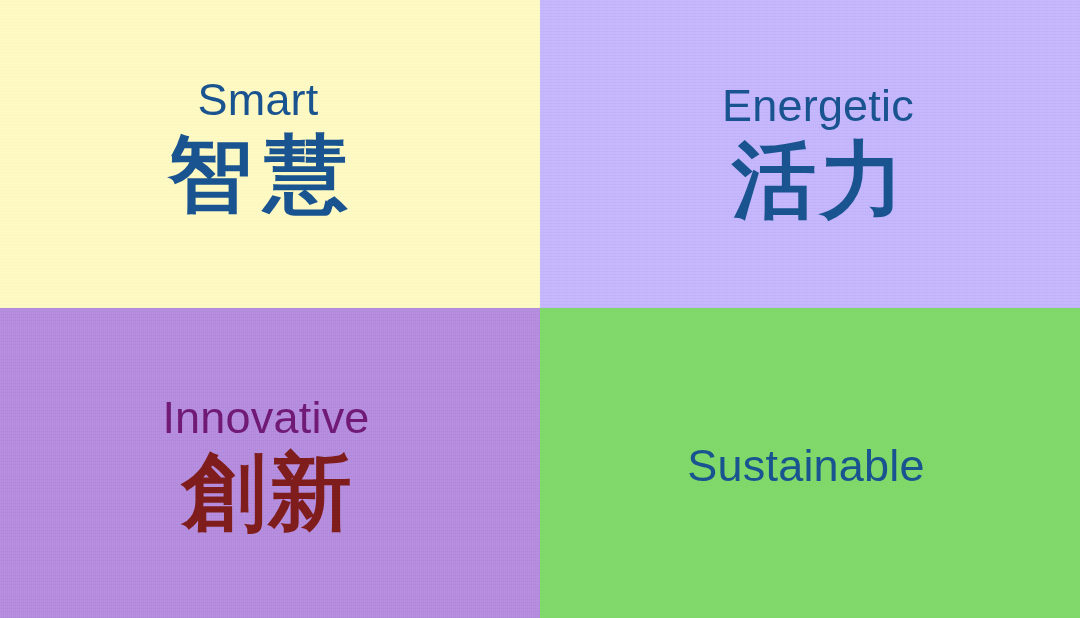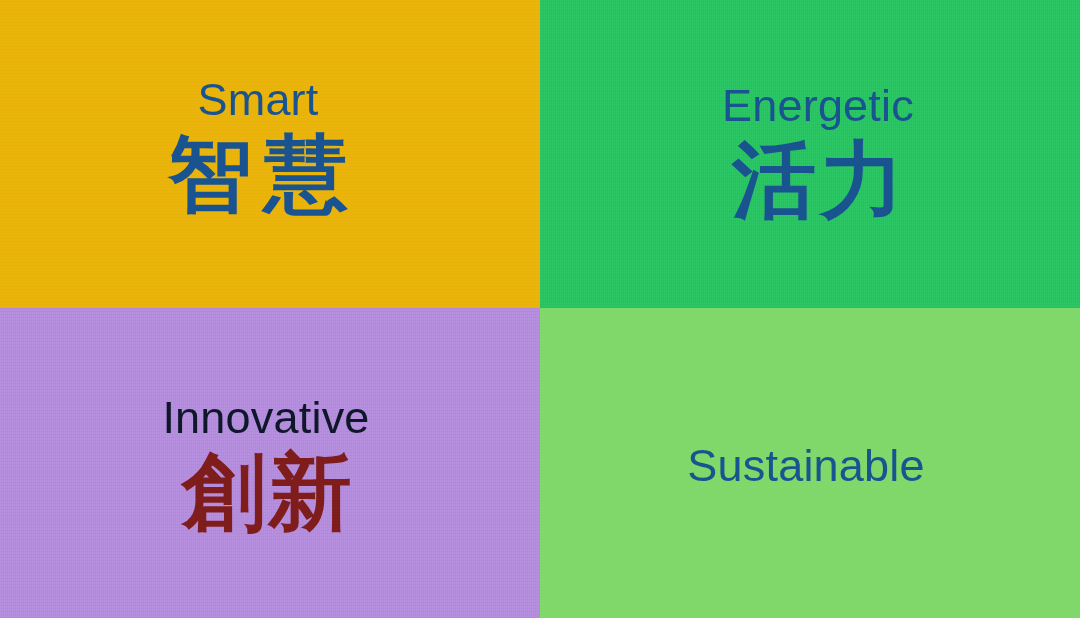--- a/index.html
+++ b/index.html
@@ -98,37 +98,37 @@
   .q-smart       .value-zh { letter-spacing: 12px; padding-left: 12px; }
   .q-energetic   .value-zh { letter-spacing: 4px; }
   .q-innovative  .value-zh { letter-spacing: 2px; }
   .q-sustainable .value-zh { letter-spacing: 4px; }
 </style>
 </head>
 <body>
 
 <div id="poster">
 
-  <div class="quadrant q-smart" style="background-color: #eab308;">
+  <div class="quadrant q-smart" style="background-color: #fef9c3;">
     <div class="value-block">
       <div class="value-en" style="color: rgb(26, 84, 144);">Smart</div>
       <div class="value-zh" style="color: rgb(26, 84, 144);">智慧</div>
     </div>
   </div>
 
-  <div class="quadrant q-energetic" style="background-color: #22c55e; text-align: center;">
+  <div class="quadrant q-energetic" style="background-color: #c4b5fd; text-align: center;">
     <div class="value-block">
       <div class="value-en" style="color: rgb(26, 84, 144);">Energetic</div>
       <div class="value-zh" style="color: rgb(26, 84, 144);">活力</div>
     </div>
   </div>
 
   <div class="quadrant q-innovative" style="background-color: rgb(180, 139, 222);">
     <div class="value-block">
-      <div class="value-en" style="color: #0f172a;">Innovative</div>
+      <div class="value-en" style="color: #701a75;">Innovative</div>
       <div class="value-zh" style="color: #7f1d1d;">創新</div>
     </div>
   </div>
 
   <div class="quadrant q-sustainable" style="background-color: rgb(126, 217, 104);">
     <div class="value-block">
       <div class="value-en" style="color: rgb(26, 84, 144);">Sustainable</div>
     </div>
   </div>
 

